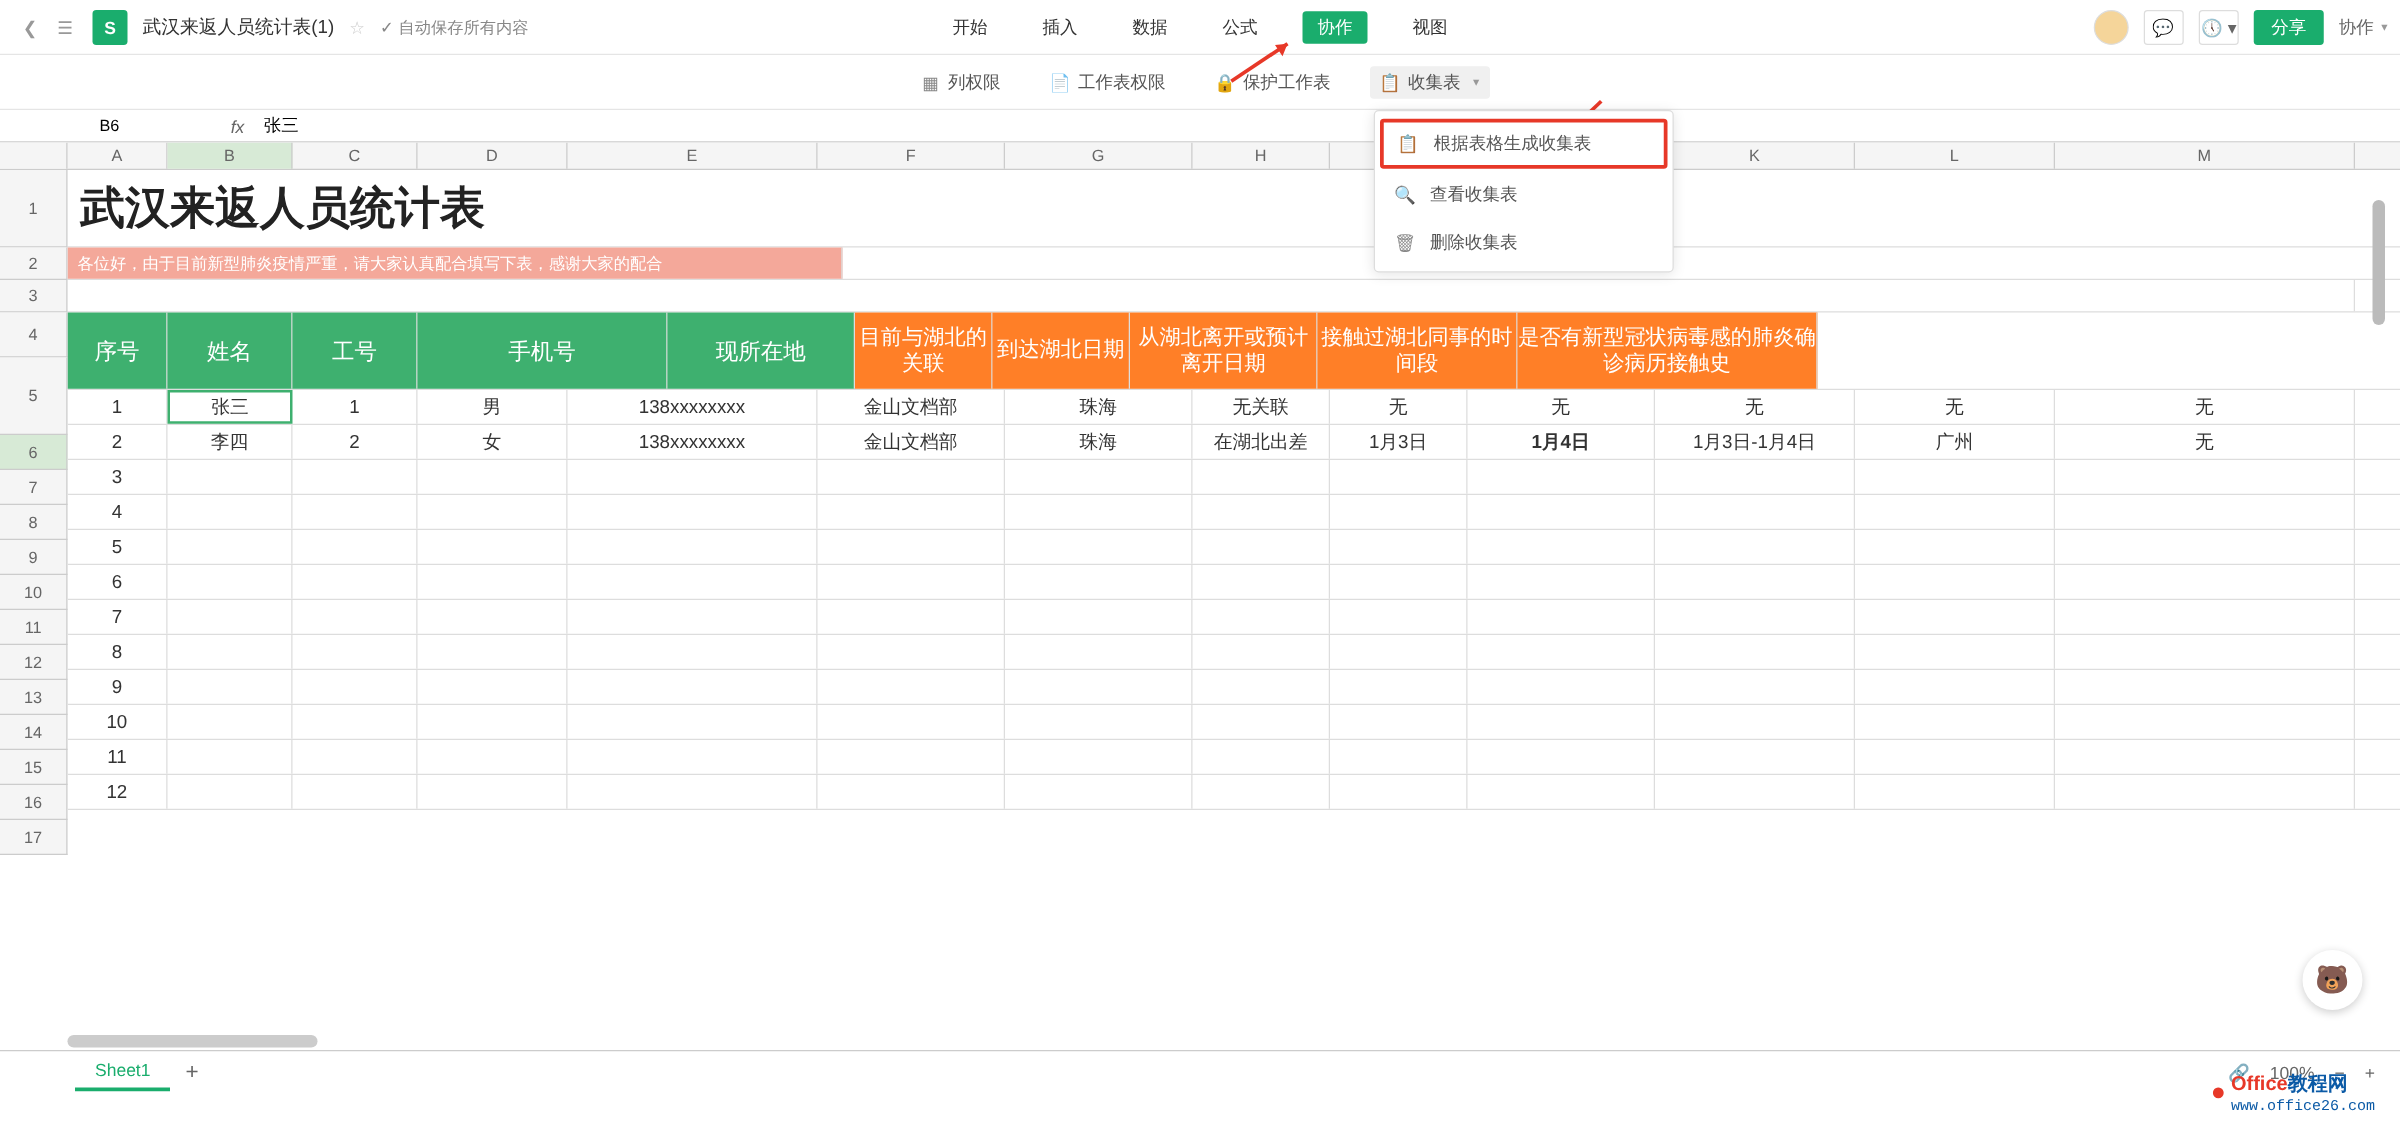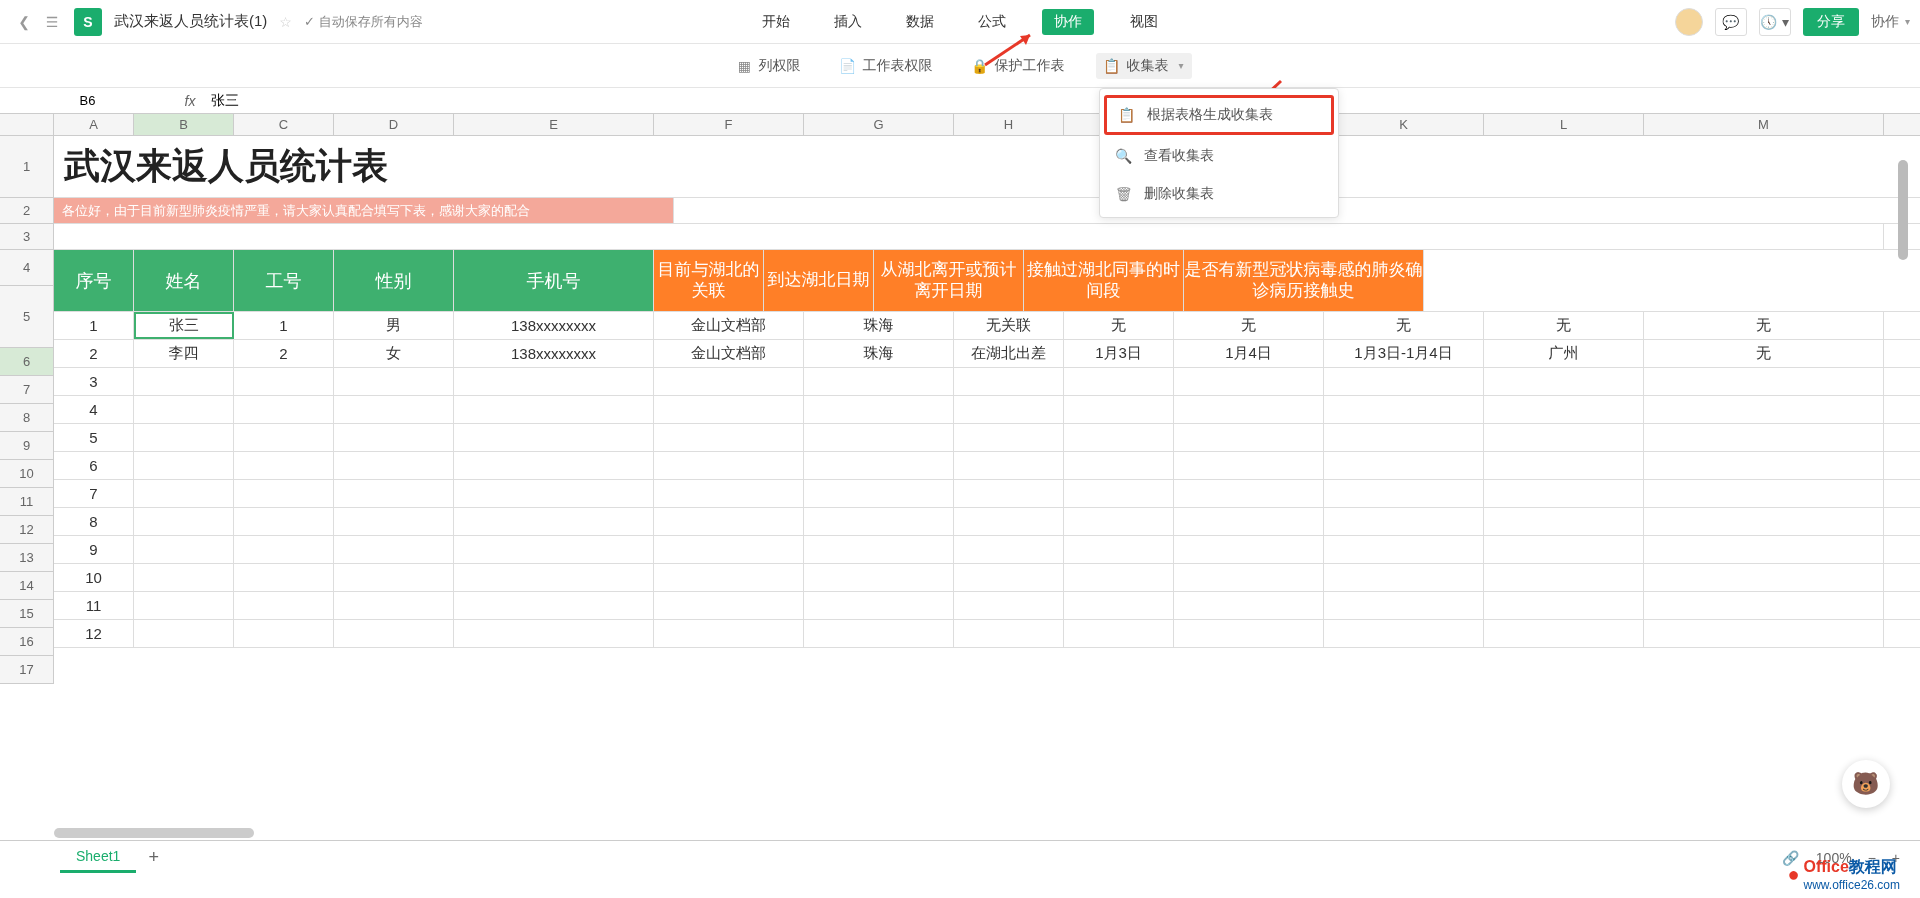--- a/index.html
+++ b/index.html
@@ -78,21 +78,21 @@
 .hscroll { position: absolute; bottom: 58px; left: 54px; right: 30px; height: 14px; }
 .hscroll .thumb { width: 200px; height: 10px; background: #ccc; border-radius: 5px; margin-top: 2px; }
 
 .vscroll { position: absolute; right: 10px; top: 160px; bottom: 60px; width: 14px; }
 .vscroll .thumb { width: 10px; height: 100px; background: #bbb; border-radius: 5px; margin-left: 2px; }
 
 .watermark { position: absolute; right: 20px; bottom: 6px; display: flex; align-items: center; gap: 4px; }
 .watermark .o { color: #e73828; font-size: 20px; font-weight: bold; }
 .watermark .txt1 { color: #e73828; font-weight: bold; font-size: 16px; }
 .watermark .txt2 { color: #0b5aa6; font-weight: bold; font-size: 16px; }
-.watermark .url { color: #0b5aa6; font-size: 12px; }
+.watermark .url { color: #0b5aa6; font-size: 12px; font-family: Liberation Mono, monospace; }
 
 .assistant { position: absolute; right: 30px; bottom: 90px; width: 48px; height: 48px; border-radius: 50%; background: #fff; box-shadow: 0 2px 8px rgba(0,0,0,.2); display: flex; align-items: center; justify-content: center; }
 </style>
 </head>
 <body>
 
 <div class="topbar">
   <div class="nav-btn">❮</div>
   <div class="nav-btn">☰</div>
   <div class="logo">S</div>
@@ -222,22 +222,22 @@
           <div class="cell notice-cell" style="width: 620px;">各位好，由于目前新型肺炎疫情严重，请大家认真配合填写下表，感谢大家的配合</div>
           <div class="cell " style="width: 1210px; border-right: none;"></div>
         </div>
         <div class="row" style="height: 26px;">
           <div class="cell " style="width: 1830px;"></div>
         </div>
         <div class="row" style="height: 62px;">
           <div class="cell green-h" style="width: 80px;">序号</div>
           <div class="cell green-h" style="width: 100px;">姓名</div>
           <div class="cell green-h" style="width: 100px;">工号</div>
-          <div class="cell green-h" style="width: 120px;">性别</div>
           <div class="cell green-h" style="width: 200px;">手机号</div>
+          <div class="cell green-h" style="width: 150px;">现所在地</div>
           <div class="cell orange-h" style="width: 110px; white-space: normal; font-size: 17px;">目前与湖北的关联</div>
           <div class="cell orange-h" style="width: 110px; white-space: normal; font-size: 17px;">到达湖北日期</div>
           <div class="cell orange-h" style="width: 150px; white-space: normal; font-size: 17px;">从湖北离开或预计离开日期</div>
           <div class="cell orange-h" style="width: 160px; white-space: normal; font-size: 17px;">接触过湖北同事的时间段</div>
           <div class="cell orange-h" style="width: 240px; white-space: normal; font-size: 17px;">是否有新型冠状病毒感的肺炎确诊病历接触史</div>
         </div>
         <div class="row" style="height: 28px;">
           <div class="cell " style="width: 80px;">1</div>
           <div class="cell selected-cell" style="width: 100px;">张三</div>
           <div class="cell " style="width: 100px;">1</div>
@@ -255,21 +255,21 @@
         <div class="row" style="height: 28px;">
           <div class="cell " style="width: 80px;">2</div>
           <div class="cell " style="width: 100px;">李四</div>
           <div class="cell " style="width: 100px;">2</div>
           <div class="cell " style="width: 120px;">女</div>
           <div class="cell " style="width: 200px;">138xxxxxxxx</div>
           <div class="cell " style="width: 150px;">金山文档部</div>
           <div class="cell " style="width: 150px;">珠海</div>
           <div class="cell " style="width: 110px;">在湖北出差</div>
           <div class="cell " style="width: 110px;">1月3日</div>
-          <div class="cell " style="width: 150px;">1月4日</div>
+          <div class="cell " style="width: 150px; font-weight: bold;">1月4日</div>
           <div class="cell " style="width: 160px;">1月3日-1月4日</div>
           <div class="cell " style="width: 160px;">广州</div>
           <div class="cell " style="width: 240px;">无</div>
         </div>
         <div class="row" style="height: 28px;">
           <div class="cell " style="width: 80px;">3</div>
           <div class="cell " style="width: 100px;"></div>
           <div class="cell " style="width: 100px;"></div>
           <div class="cell " style="width: 120px;"></div>
           <div class="cell " style="width: 200px;"></div>

